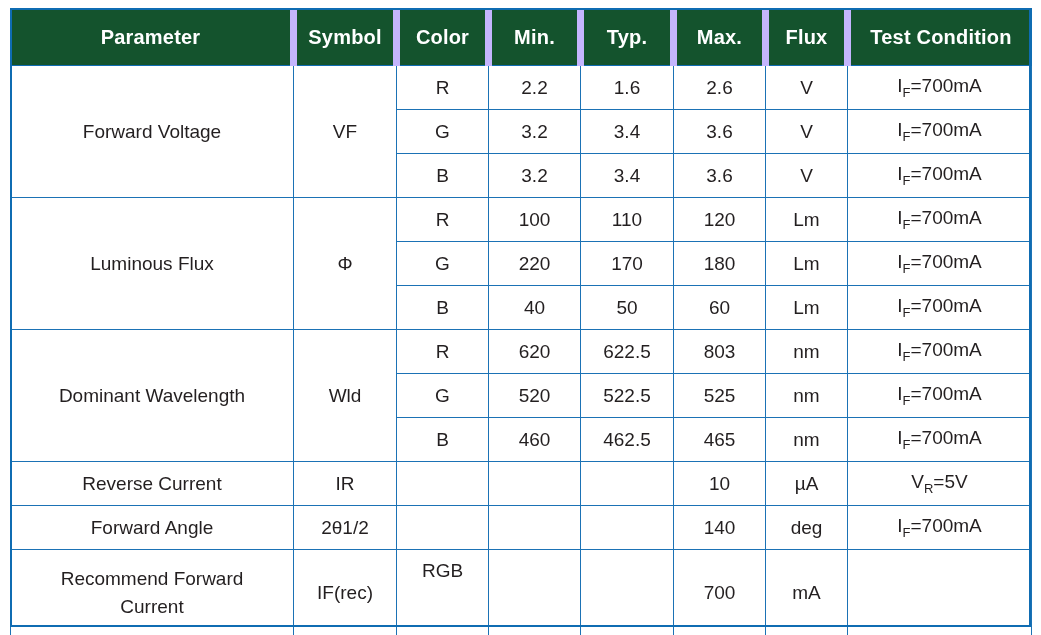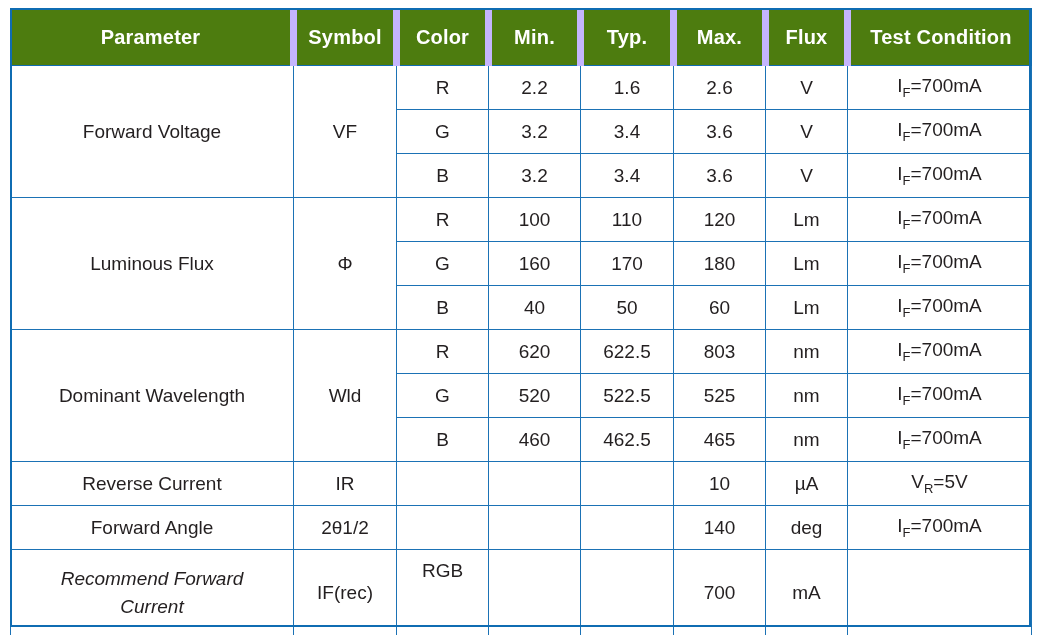--- a/index.html
+++ b/index.html
@@ -37,21 +37,21 @@
 
   table.spec th, table.spec td {
     border: 1px solid #1b72b5;
     text-align: center;
     vertical-align: middle;
     font-size: 19px;
     color: #231f20;
     padding: 0;
   }
   table.spec thead th {
-    background: #4d7c0f;
+    background: #14532d;
     color: #ffffff;
     font-weight: bold;
     font-size: 20px;
     height: 56px;
     border-color: #0f6cb2;
     letter-spacing: 0.2px;
   }
   table.spec thead th.sep {
     border-left: 7px solid #c4b5fd;
   }
@@ -62,21 +62,21 @@
     position: absolute;
     left: 10px;
     top: 8px;
     width: 1021px;
     height: 619px;
     border: 2px solid #0f6cb2;
     box-sizing: border-box;
     pointer-events: none;
   }
   .sub { font-size: 13px; vertical-align: sub; }
-  .two-line { line-height: 1.45; font-style: italic; }
+  .two-line { line-height: 1.45; }
   .param-cell { font-size: 20px; margin-top: 8px; }
 </style>
 </head>
 <body>
 
 <div class="sheet">
   <table class="spec">
     <colgroup>
       <col class="c-param">
         <col class="c-symbol">
@@ -133,21 +133,21 @@
         <td rowspan="3">Φ</td>
         <td>R</td>
         <td>100</td>
         <td>110</td>
         <td>120</td>
         <td>Lm</td>
         <td><span>I</span><span class="sub">F</span><span>=700mA</span></td>
       </tr>
       <tr>
         <td>G</td>
-        <td>160</td>
+        <td>220</td>
         <td>170</td>
         <td>180</td>
         <td>Lm</td>
         <td><span>I</span><span class="sub">F</span><span>=700mA</span></td>
       </tr>
       <tr>
         <td>B</td>
         <td>40</td>
         <td>50</td>
         <td>60</td>

